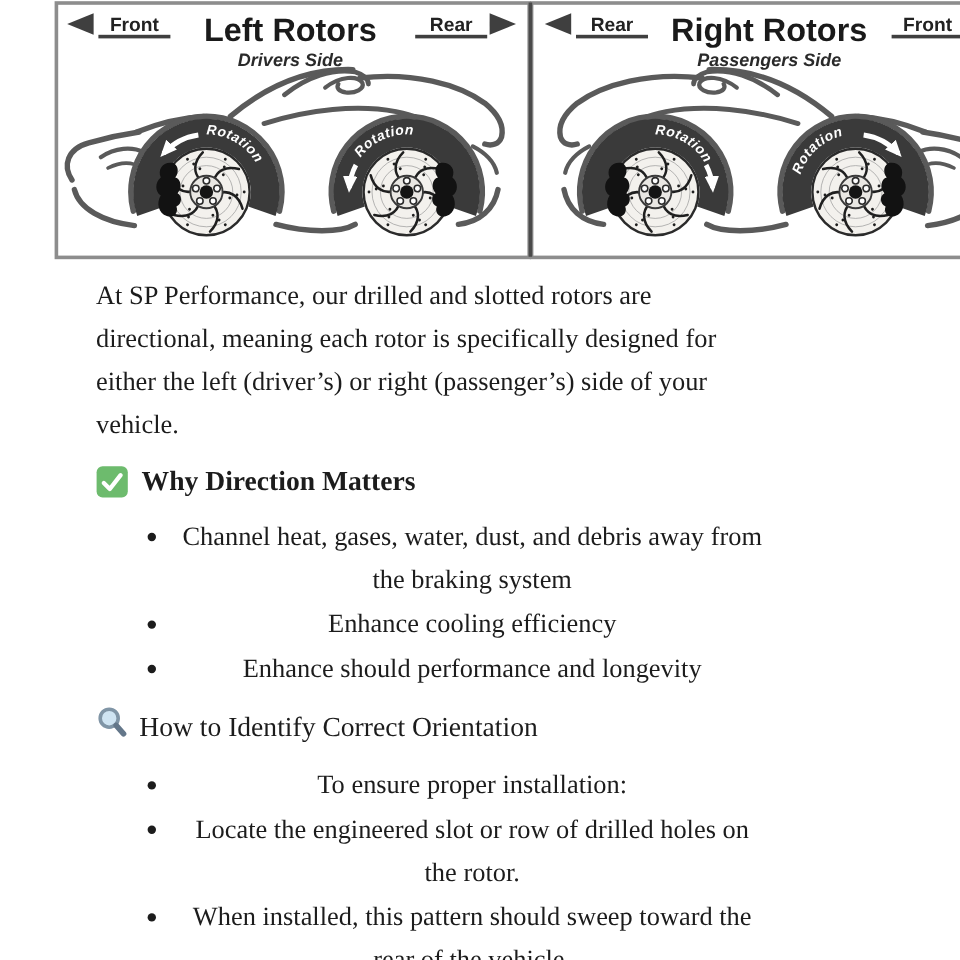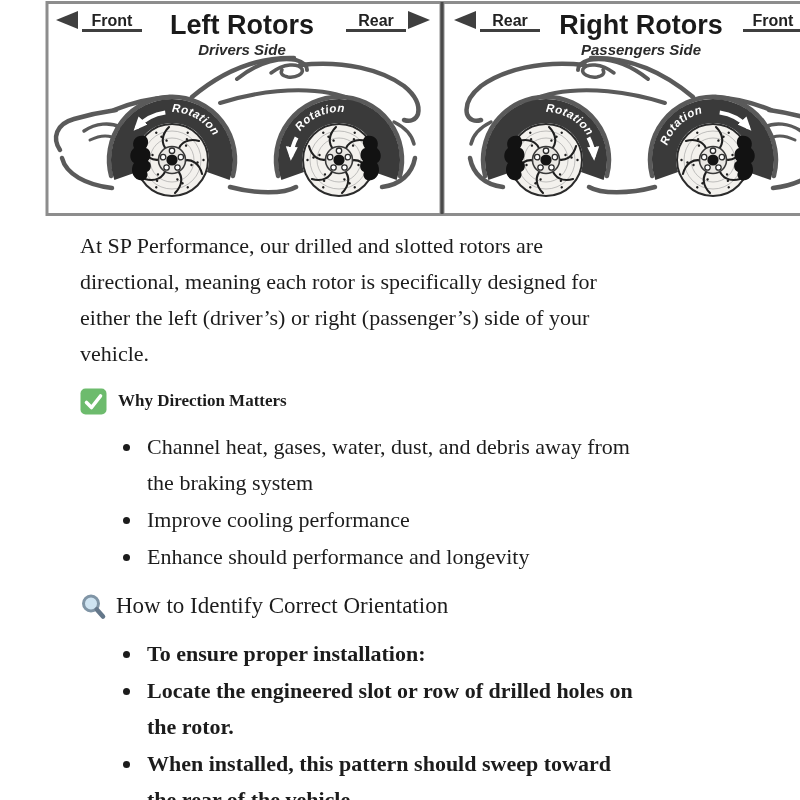--- a/index.html
+++ b/index.html
@@ -16,33 +16,33 @@
   .diagram svg { display: block; }
   .hdr-dir   { font-family: "Liberation Sans", "DejaVu Sans", sans-serif; font-weight: bold; font-size: 16px; fill: #222; }
   .hdr-title { font-family: "Liberation Sans", "DejaVu Sans", sans-serif; font-weight: bold; font-size: 27px; fill: #1a1a1a; }
   .hdr-sub   { font-family: "Liberation Sans", "DejaVu Sans", sans-serif; font-weight: bold; font-style: italic; font-size: 15px; fill: #2a2a2a; }
   .rot-text  { font-family: "Liberation Sans", "DejaVu Sans", sans-serif; font-weight: bold; font-style: italic; font-size: 11.5px; fill: #ffffff; letter-spacing: 0.5px; }
 
   
   .article { padding: 6px 40px 20px 36px; font-size: 22px; line-height: 36px; }
   .article p.intro { margin: 4px 0 0 0; max-width: 692px; }
   h2.sec-why {
-    font-size: 17px; font-weight: bold; margin: 11px 0 0 0; line-height: 36px;
+    font-size: 23px; font-weight: bold; margin: 11px 0 0 0; line-height: 36px;
     display: flex; align-items: center; gap: 11px;
   }
   h3.sec-how {
     font-size: 23px; font-weight: normal; margin: 13px 0 0 0; line-height: 36px;
-    display: flex; align-items: center; gap: 9px;
+    display: flex; align-items: flex-start; gap: 9px;
   }
   .article p.lead { margin: 9px 0 0 0; }
-  ul.blist { margin: 10px 0 0 0; padding-left: 63px; list-style: disc outside; }
+  ul.blist { margin: 10px 0 0 0; padding-left: 63px; list-style: disc outside; text-align: center; }
   ul.blist li { margin: 0 0 1px 0; padding-left: 4px; }
   ul.blist.w1 li { max-width: 612px; }
   ul.blist.w2 { margin-top: 12px; }
-  ul.blist.w2 li { max-width: 676px; font-weight: bold; }
+  ul.blist.w2 li { max-width: 676px; }
   .emoji { display: inline-flex; width: 27px; height: 27px; flex: 0 0 auto; }
   .emoji svg { width: 27px; height: 27px; }
 </style>
 </head>
 <body>
 
 <div class="page">
 
   <figure class="diagram">
     <svg width="800" height="218" viewBox="0 0 800 218" xmlns="http://www.w3.org/2000/svg" xmlns:xlink="http://www.w3.org/1999/xlink">
@@ -196,21 +196,21 @@
             <rect x="0.5" y="0.5" width="26" height="26" rx="5" fill="#6dbb6d"></rect>
             <polyline points="6.5,14.5 11.5,19.5 20.5,8" fill="none" stroke="#ffffff" stroke-width="3.6" stroke-linecap="round" stroke-linejoin="round"></polyline>
           </svg>
       </span>
       <span>Why Direction Matters</span>
     </h2>
 
 
     <ul class="blist w1">
       <li>Channel heat, gases, water, dust, and debris away from the braking system</li>
-      <li>Improve cooling performance</li>
+      <li>Enhance cooling efficiency</li>
       <li>Enhance should performance and longevity</li>
     </ul>
 
     <h3 class="sec-how">
       <span class="emoji">
         <svg viewBox="0 0 27 27">
             <circle cx="11" cy="10.5" r="7.5" fill="#cfe4f2" stroke="#8095a6" stroke-width="3"></circle>
             <line x1="16.8" y1="16.5" x2="23" y2="23.5" stroke="#64778a" stroke-width="4.6" stroke-linecap="round"></line>
           </svg>
       </span>

